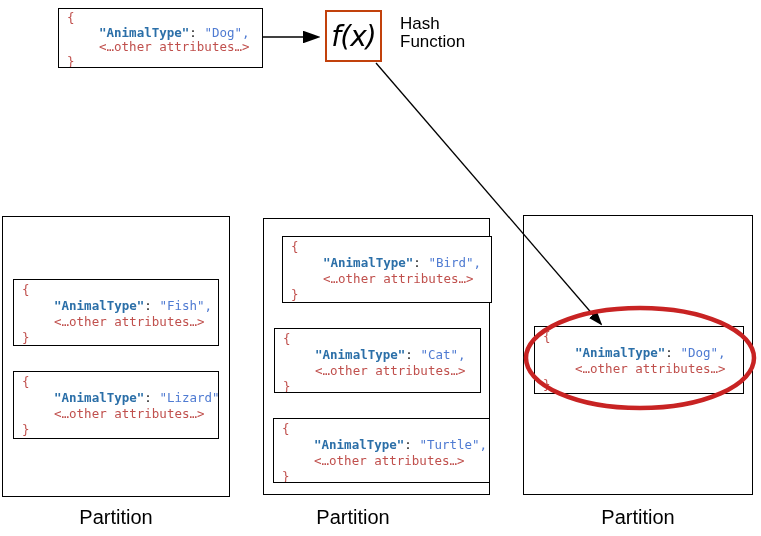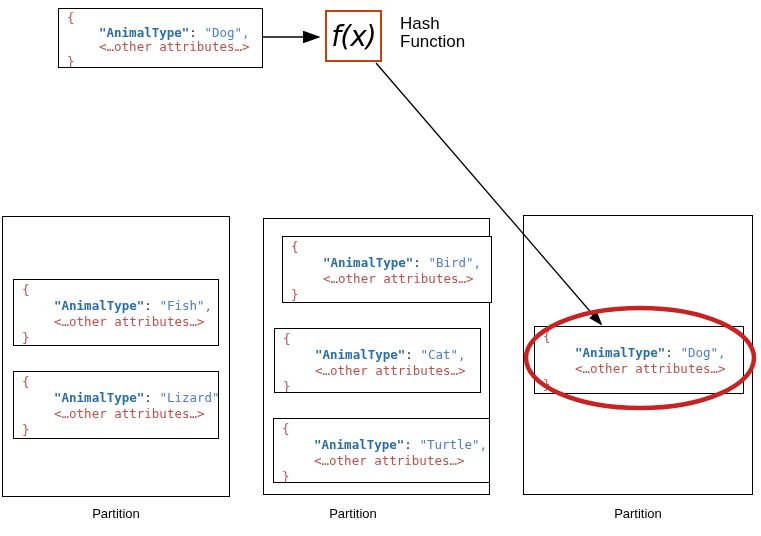--- a/index.html
+++ b/index.html
@@ -55,21 +55,21 @@
 
   
   .partition { position: absolute; background: #ffffff; border: 1px solid #000000; }
   #partition-1 { left: 2px;   top: 216px; width: 228px; height: 281px; }
   #partition-2 { left: 263px; top: 218px; width: 227px; height: 277px; }
   #partition-3 { left: 523px; top: 215px; width: 230px; height: 280px; }
 
   .partition-label {
     position: absolute; top: 506px; width: 200px;
     text-align: center;
-    font-size: 13px; color: #000000;
+    font-size: 20px; color: #000000;
   }
   #partition-label-1 { left: 16px; }
   #partition-label-2 { left: 253px; }
   #partition-label-3 { left: 538px; }
 
   
   #rec-fish   { left: 10px; top: 62px;  width: 206px; height: 67px; }
   #rec-lizard { left: 10px; top: 154px; width: 206px; height: 68px; }
   #rec-bird   { left: 18px; top: 17px;  width: 210px; height: 67px; }
   #rec-cat    { left: 10px; top: 109px; width: 207px; height: 65px; }

